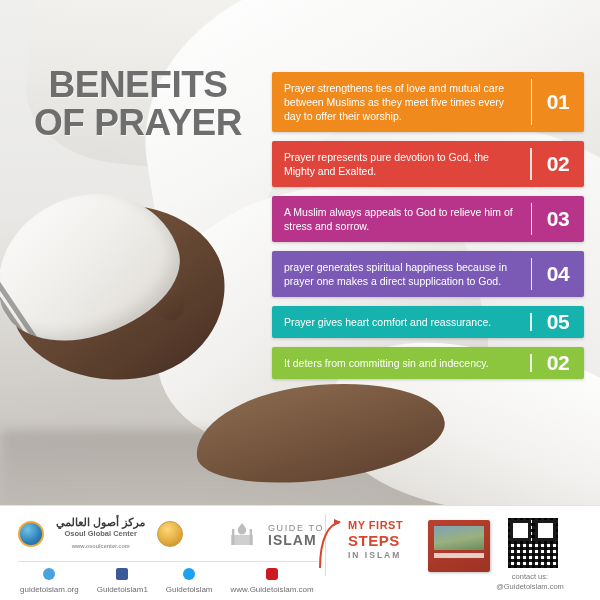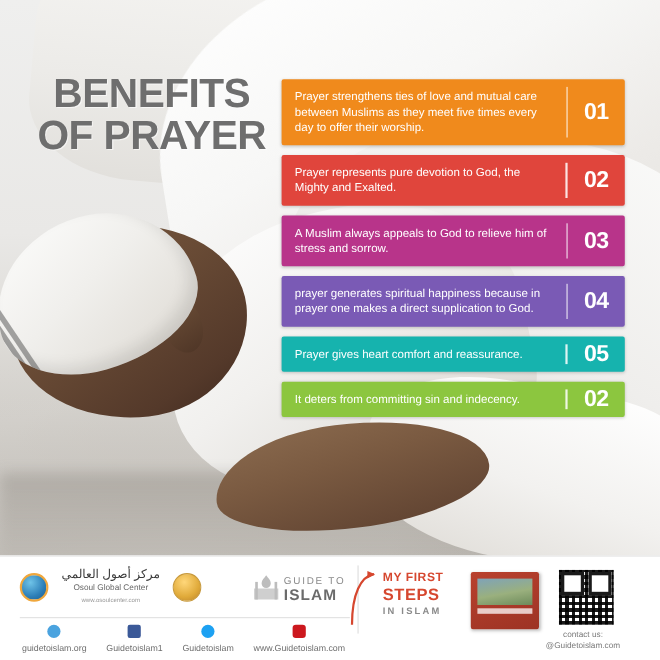--- a/index.html
+++ b/index.html
@@ -139,21 +139,21 @@
     letter-spacing: -0.5px;
     text-shadow: 1px 1px 0 rgba(255,255,255,0.6);
     text-align: center;
   }
   .title .l1 { display: block; }
   .title .l2 { display: block; }
 
   
   .bars {
     position: absolute;
-    left: 256px;
+    left: 272px;
     top: 72px;
     width: 312px;
   }
   .bar {
     position: relative;
     display: flex;
     align-items: center;
     margin-bottom: 9px;
     color: #ffffff;
     border-radius: 2px;
@@ -193,20 +193,21 @@
     left: 18px; top: 55px;
     width: 300px; height: 1px;
     background: #e0e0e0;
   }
   .logo-row {
     position: absolute;
     left: 18px; top: 10px;
     display: flex;
     align-items: center;
     gap: 12px;
+    font-weight: bold;
   }
   .logo-globe {
     width: 26px; height: 26px;
     border-radius: 50%;
     background: radial-gradient(circle at 35% 30%, #6fc3e8 0%, #2d7fb8 60%, #1d5c8c 100%);
     border: 2px solid #f0a73c;
     box-sizing: border-box;
   }
   .logo-ar {
     color: #3a3a3a;
@@ -229,21 +230,21 @@
     border-radius: 50%;
     background: radial-gradient(circle at 40% 30%, #ffd77a 0%, #e0aa3a 60%, #b9822a 100%);
     border: 1px solid #c89a3d;
     box-sizing: border-box;
   }
   .gti {
     position: absolute;
     left: 228px; top: 14px;
     display: flex;
     align-items: center;
-    gap: 2px;
+    gap: 12px;
   }
   .gti-mosque {
     width: 28px; height: 28px;
     position: relative;
   }
   .gti-text {
     line-height: 12px;
   }
   .gti-text .t1 { font-size: 9px; color: #8a8a8a; letter-spacing: 1.6px; display:block; }
   .gti-text .t2 { font-size: 14px; color: #6b6b6b; font-weight: bold; letter-spacing: 1px; display:block; }

